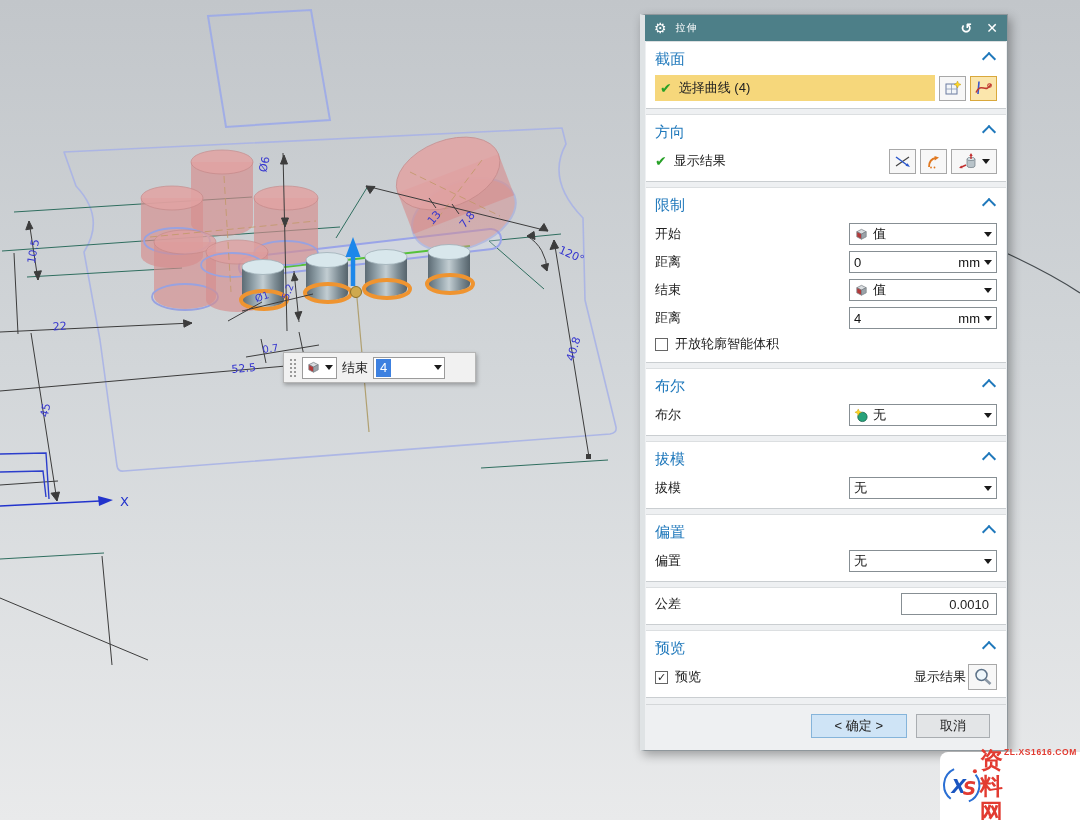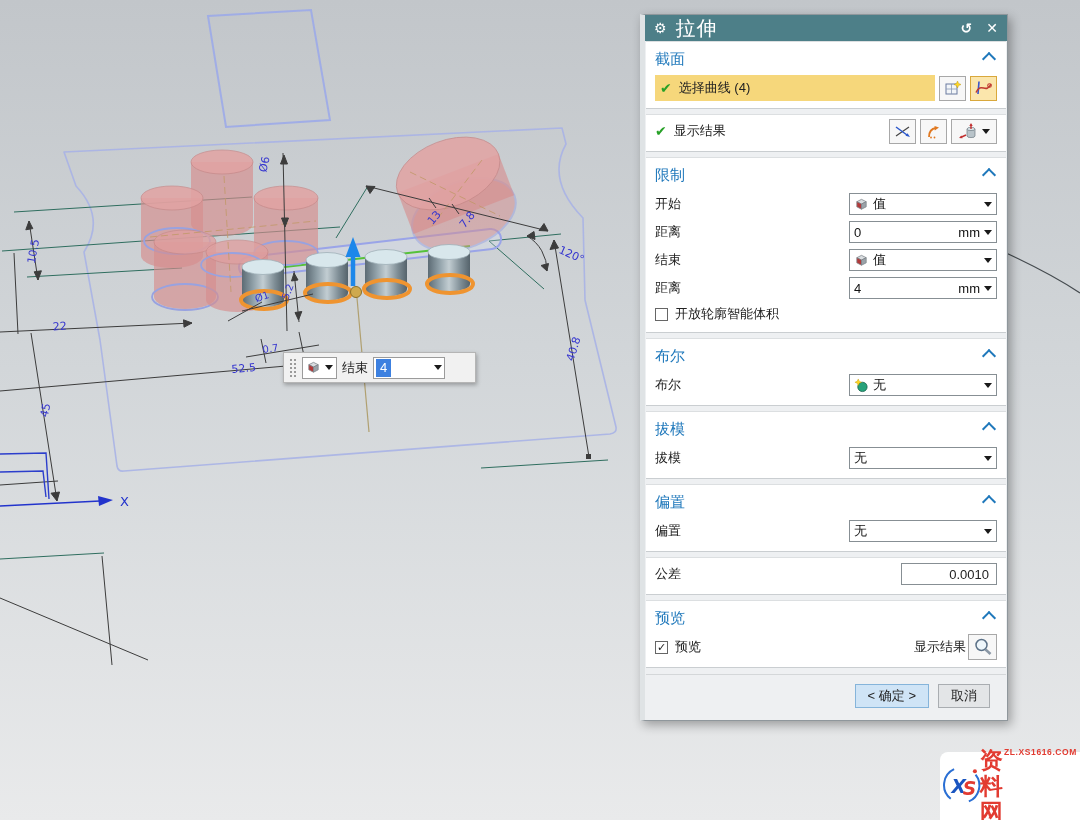--- a/index.html
+++ b/index.html
@@ -22,42 +22,42 @@
   .sel-text{background:#3c80e0;color:#fff;font-size:13px;padding:0 4px;line-height:18px;}
   .spacer{flex:1;}
   .caret{width:0;height:0;border-left:4px solid transparent;border-right:4px solid transparent;border-top:5px solid #1a1a1a;}
 
   
   .dialog{position:absolute;left:640px;top:14px;width:368px;box-sizing:border-box;
     background:#eef0f2;border:1px solid #8f979c;border-left:5px solid #dfe3e5;
     box-shadow:3px 4px 10px rgba(0,0,0,.32);z-index:10;}
   .titlebar{height:26px;background:#4d7f88;display:flex;align-items:center;color:#fff;padding:0 9px;gap:9px;}
   .titlebar .gear{font-size:14px;}
-  .titlebar .ttl{font-size:20px;letter-spacing:1px;font-family:Liberation Serif, serif;}
+  .titlebar .ttl{font-size:10px;letter-spacing:1px;font-family:Liberation Serif, serif;}
   .tb-right{margin-left:auto;display:flex;gap:14px;align-items:center;}
   .tbtn{font-size:14px;font-weight:bold;cursor:default;line-height:14px;}
   .dlg-body{padding-top:0;}
   .card{background:#fff;border-top:1px solid #dcdfe1;border-bottom:1px solid #caced1;margin:0 1px 5px;padding:2px 9px 6px;}
   .ghead{display:flex;align-items:center;height:30px;}
   .htxt{color:#1f78bb;font-size:15px;}
   .chev{margin-left:auto;width:8px;height:8px;border-left:2px solid #1f78bb;border-top:2px solid #1f78bb;transform:rotate(45deg);margin-right:3px;}
   .row{display:flex;align-items:center;height:28px;font-size:13px;color:#222;}
   .row.cbxrow{height:24px;}
   .combo{margin-left:auto;width:148px;height:22px;box-sizing:border-box;background:#fff;border:1px solid #878f94;display:flex;align-items:center;padding:0 4px;gap:4px;}
   .combo .val{font-size:13px;color:#111;}
   .selbar{flex:1;height:26px;background:#f6d77b;display:flex;align-items:center;padding:0 5px;gap:7px;box-sizing:border-box;}
   .check{color:#27a127;font-weight:bold;font-size:14px;}
   .icon-btn{width:27px;height:25px;border:1px solid #a8a8a8;background:#f7f7f7;display:flex;align-items:center;justify-content:center;margin-left:4px;box-sizing:border-box;}
   .icon-btn.wide{width:46px;gap:2px;}
   .icon-btn.active{background:#fbe6ac;border-color:#d9a83c;}
   .cbx{width:13px;height:13px;border:1px solid #666;background:#fff;display:inline-flex;align-items:center;justify-content:center;font-size:11px;line-height:11px;color:#222;margin-right:7px;box-sizing:border-box;}
   .tolinput{margin-left:auto;width:96px;height:22px;border:1px solid #878f94;background:#fff;display:flex;align-items:center;justify-content:flex-end;padding:0 7px;font-size:13px;box-sizing:border-box;}
   .showres{margin-left:auto;display:flex;align-items:center;}
   .footer{display:flex;justify-content:flex-end;align-items:center;border-top:1px solid #d4d7d9;margin:6px 1px 0;padding:9px 16px 12px;gap:9px;background:#eef0f2;}
-  .btn{height:24px;padding:0 12px;display:flex;align-items:center;font-size:13px;border:1px solid #a9adb1;background:#e3e5e7;color:#222;box-sizing:border-box;}
+  .btn{height:24px;padding:0 23px;display:flex;align-items:center;font-size:13px;border:1px solid #a9adb1;background:#e3e5e7;color:#222;box-sizing:border-box;}
   .btn.primary{background:#cfe4f6;border-color:#85b4da;}
 
   
   .watermark{position:absolute;right:0;bottom:0;width:140px;height:68px;background:#fff;
     border-radius:8px 0 0 0;display:flex;align-items:center;z-index:50;padding:2px 3px 2px 2px;box-sizing:border-box;}
   .wm-col{display:flex;flex-direction:row;align-items:flex-start;margin-left:-4px;}
   .wm-name{color:#e23b31;font-size:23px;font-weight:bold;letter-spacing:1px;line-height:26px;}
   .wm-url{color:#e23b31;font-size:8.5px;font-weight:bold;letter-spacing:.6px;}
 </style>
 </head>
@@ -290,20 +290,24 @@
           <svg width="19" height="16" viewBox="0 0 19 16">
             <path d="M5,1.5 L4,14" stroke="#3a55cc" stroke-width="1.6" fill="none"></path>
             <path d="M2,12.5 C7,1.5 12,14.5 17,4" stroke="#c03a30" stroke-width="1.6" fill="none"></path>
             <circle cx="15.5" cy="5.5" r="1.8" fill="none" stroke="#c03a30" stroke-width="1.1"></circle>
           </svg>
         </span>
       </div>
     </div>
 
     <div class="card">
+      <div class="ghead">
+        <span class="htxt">方向</span>
+        <span class="chev"></span>
+      </div>
       <div class="row">
         <span class="check" style="margin-right:7px;">✔</span>
         <span>显示结果</span>
         <span class="spacer"></span>
         <span class="icon-btn" style="margin-left:0;">
           <svg width="17" height="15" viewBox="0 0 17 15">
             <line x1="2" y1="12" x2="15" y2="3" stroke="#444" stroke-width="1.2"></line>
             <line x1="2" y1="3" x2="13" y2="11" stroke="#2b58cc" stroke-width="1.5"></line>
             <polygon points="16,13 11.5,11.8 13.5,9.3" fill="#2b58cc"></polygon>
           </svg>

